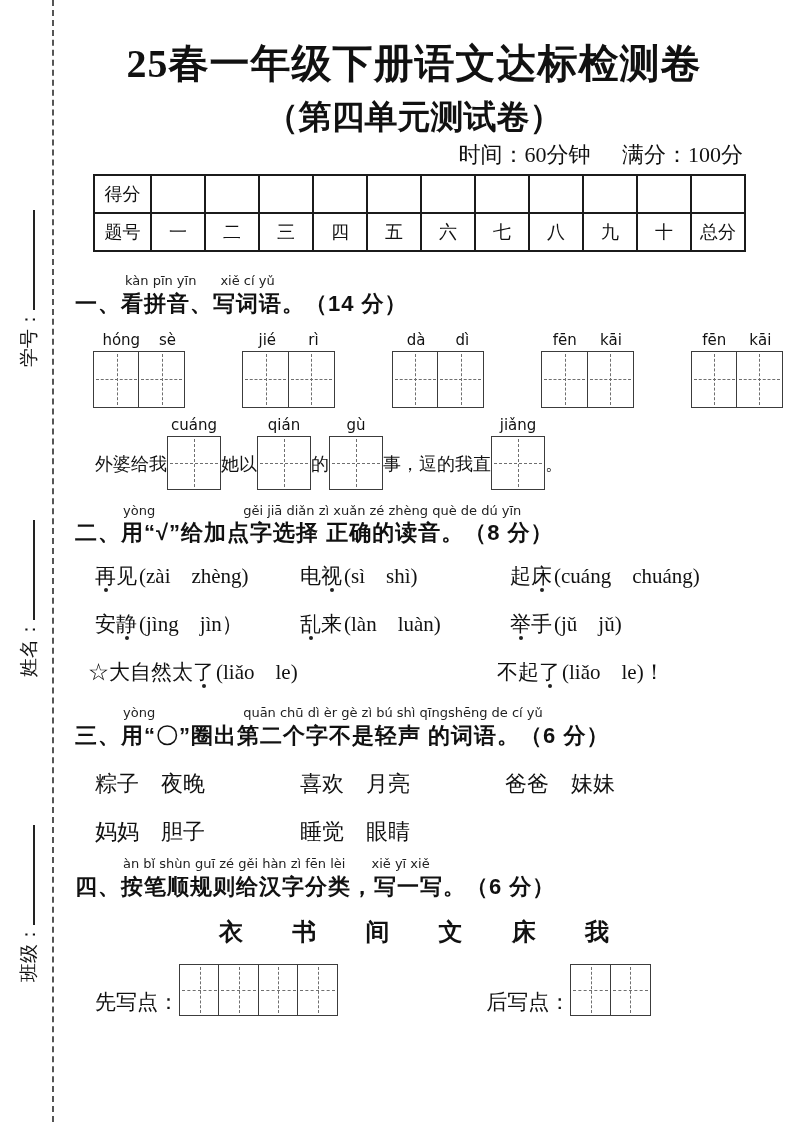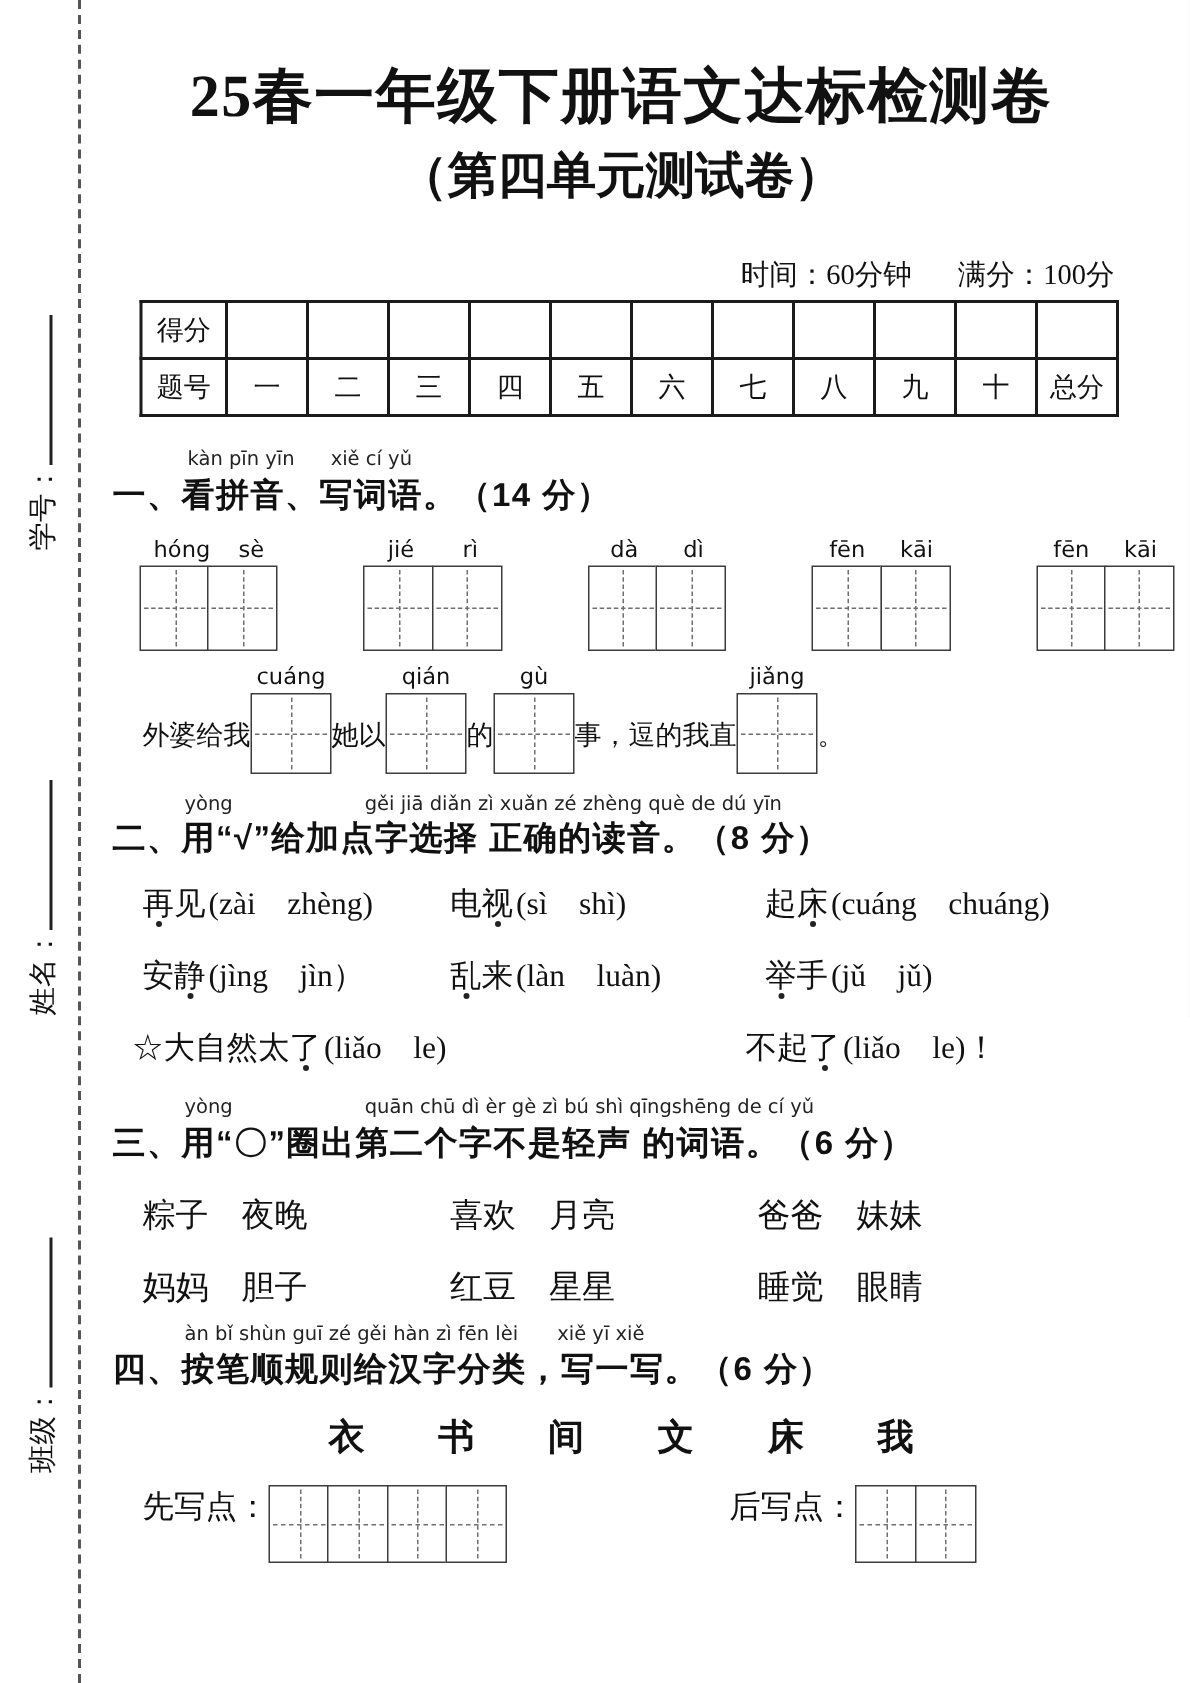--- a/index.html
+++ b/index.html
@@ -12,21 +12,21 @@
                 transform-origin:0 0; transform:rotate(-90deg) translateX(-1122px); }
   .side-item { position:absolute; top:8px; font-size:19px; white-space:nowrap; }
   .side-item.class { left:140px; } .side-item.name { left:445px; } .side-item.sid { left:755px; }
   .side-blank { display:inline-block; width:100px; border-bottom:2px solid #222; height:1.1em; vertical-align:baseline; }
 
   .main { position:absolute; left:75px; top:0; width:678px; }
 
   .title { margin-top:36px; text-align:center; font-size:40px; font-weight:900; letter-spacing:1px; font-family:"Liberation Serif","DejaVu Serif",serif; }
   .subtitle { margin-top:4px; text-align:center; font-size:33px; font-weight:900; }
 
-  .meta { margin-top:30px; padding-right:10px; text-align:right; font-size:19px; }
+  .meta { padding-right:10px; text-align:right; font-size:22px; }
   .meta span { margin-left:26px; }
 
   table.score { margin:4px 0 0 18px; border-collapse:collapse; width:653px; table-layout:fixed; }
   table.score td { border:2px solid #1b1b1b; height:38px; text-align:center; font-size:18px; }
   table.score td.lab { width:57px; }
 
   .q-head { margin-top:22px; }
   .h-pin { display:flex; font-family:"DejaVu Sans",sans-serif; font-size:13px; color:#222; line-height:1.05; }
   .h-title { font-family:"Liberation Sans","DejaVu Sans",sans-serif; font-weight:bold; font-size:22px; letter-spacing:1px; margin-top:1px; }
 
@@ -53,21 +53,21 @@
   .du { position:relative; }
   .du::after { content:""; position:absolute; left:50%; bottom:-4px; transform:translateX(-50%);
                width:4px; height:4px; border-radius:50%; background:#222; }
   .opts { margin-left:2px; }
 
   .q3-row { margin:18px 0 0 0; padding-left:20px; display:flex; font-size:22px; }
   .q3-row .c1 { width:205px; } .q3-row .c2 { width:205px; }
 
   .q4-chars { margin:14px auto 0 auto; width:390px; display:flex; justify-content:space-between;
               font-size:24px; font-weight:bold; }
-  .q4-write { margin:16px 0 0 20px; display:flex; align-items:flex-start; }
+  .q4-write { margin:16px 0 0 20px; display:flex; align-items:flex-end; }
   .q4-label { font-size:21px; white-space:nowrap; }
   .tz.small { width:41px; height:52px; }
   .q4-gap { width:148px; }
 </style>
 </head>
 <body>
 
 <div class="page">
 
   <div class="cut-line"></div>
@@ -243,21 +243,20 @@
       <div class="h-title">三、用“〇”圈出第二个字不是轻声 的词语。（6 分）</div>
     </div>
 
     <div class="q3-row">
       <div class="c1">粽子　夜晚</div>
       <div class="c2">喜欢　月亮</div>
       <div>爸爸　妹妹</div>
     </div>
     <div class="q3-row">
       <div class="c1">妈妈　胆子</div>
-      <div class="c2">红豆　星星</div>
       <div>睡觉　眼睛</div>
     </div>
 
     <div class="q-head" style="margin-top:10px">
       <div class="h-pin">
         <span style="margin-left:48px">àn  bǐ shùn guī  zé  gěi hàn  zì  fēn lèi</span>
         <span style="margin-left:26px">xiě yī xiě</span>
       </div>
       <div class="h-title">四、按笔顺规则给汉字分类，写一写。（6 分）</div>
     </div>

